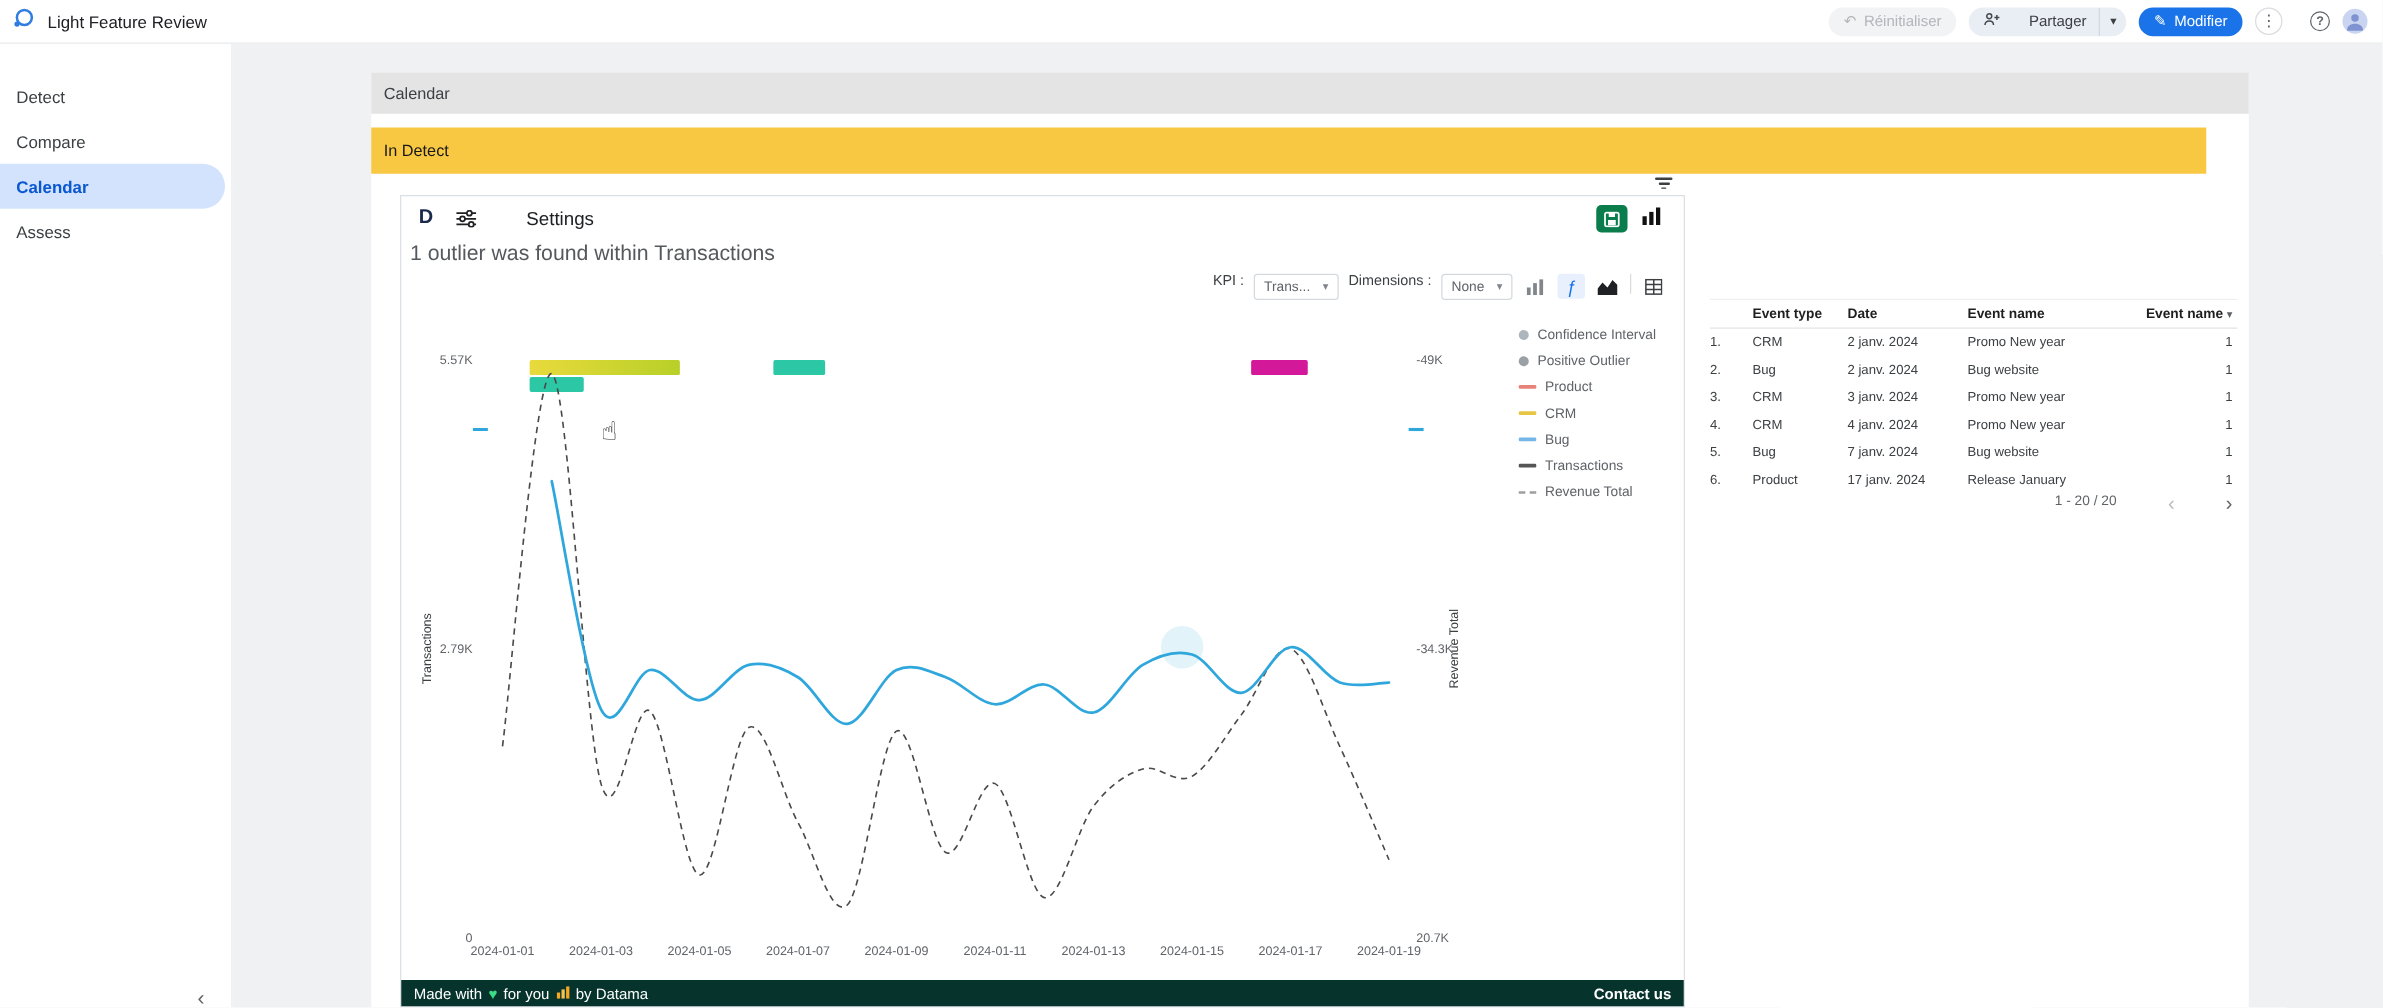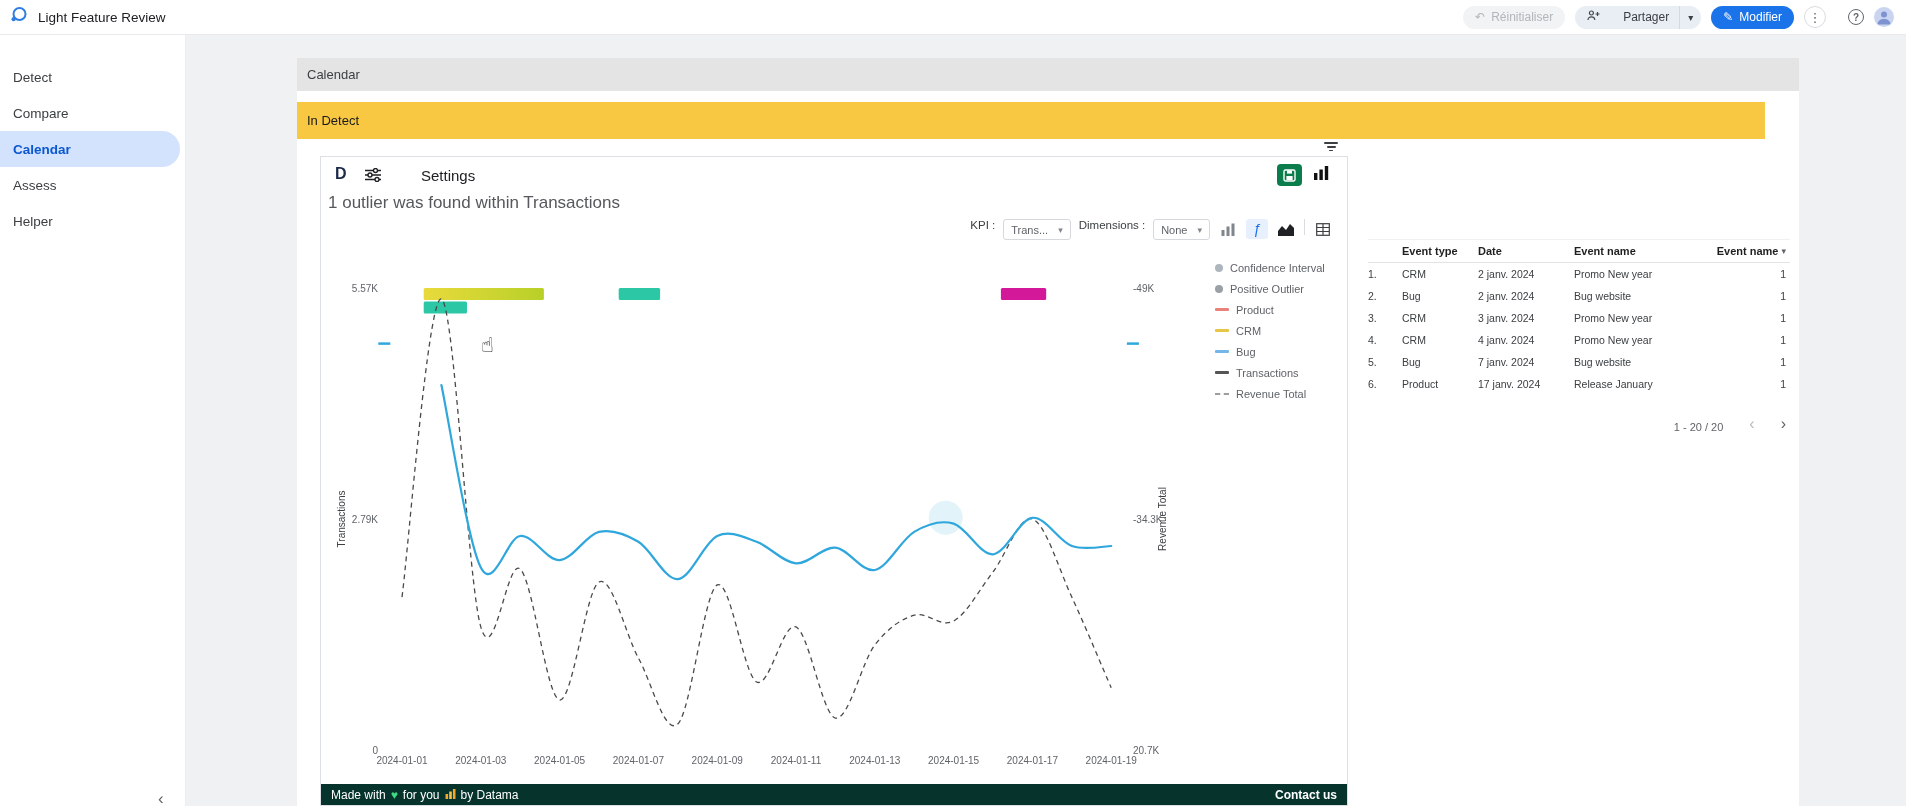--- a/index.html
+++ b/index.html
@@ -72,21 +72,21 @@
   .cfooter .left{display:flex;align-items:center;gap:5px;}
   .heart{color:#3ddc84;font-size:12px;}
   .contact{font-weight:bold;cursor:pointer;}
 
   
   .etable{position:absolute;left:1071px;top:181px;width:422px;font-size:10.5px;color:#3c4043;}
   .et-row{display:grid;grid-template-columns:34px 76px 96px 122px 94px;height:22px;align-items:center;}
   .et-head{font-weight:bold;font-size:11px;color:#1f1f1f;height:24px;border-bottom:1px solid #e3e3e3;border-top:1px solid #f0f0f0;}
   .et-right{text-align:right;padding-right:4px;display:flex;justify-content:flex-end;align-items:center;gap:3px;}
   .sort-caret{font-size:9px;color:#5f6368;}
-  .et-pagination{display:flex;justify-content:flex-end;align-items:flex-end;gap:26px;margin-top:20px;font-size:11px;color:#5f6368;padding-right:4px;}
+  .et-pagination{display:flex;justify-content:flex-end;align-items:flex-start;gap:41px;margin-top:0;font-size:11px;color:#5f6368;padding-right:4px;}
   .pg-chevron{font-size:16px;cursor:pointer;background:none;border:none;}
   .pg-prev{color:#b9bdc2;}
   .pg-next{color:#5f6368;}
 </style>
 </head>
 <body>
 
 <header class="topbar">
   <div class="brand">
     <span>
@@ -135,21 +135,20 @@
     </div>
   </div>
 </header>
 
 <nav class="sidebar">
   <div class="side-list">
       <div class="side-item">Detect</div>
       <div class="side-item">Compare</div>
       <div class="side-item selected">Calendar</div>
       <div class="side-item">Assess</div>
-      <div class="side-item">Helper</div>
     </div>
   <span class="collapse">‹</span>
 </nav>
 
 <main class="panel">
   <div class="band-grey">
     <span>Calendar</span>
   </div>
   <div class="band-yellow">
     <span>In Detect</span>

